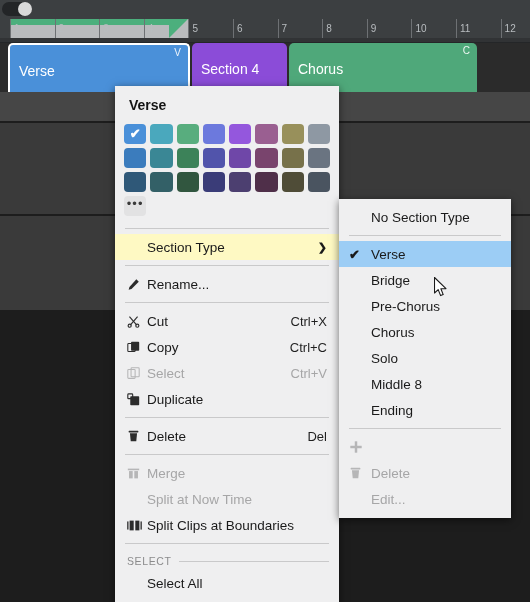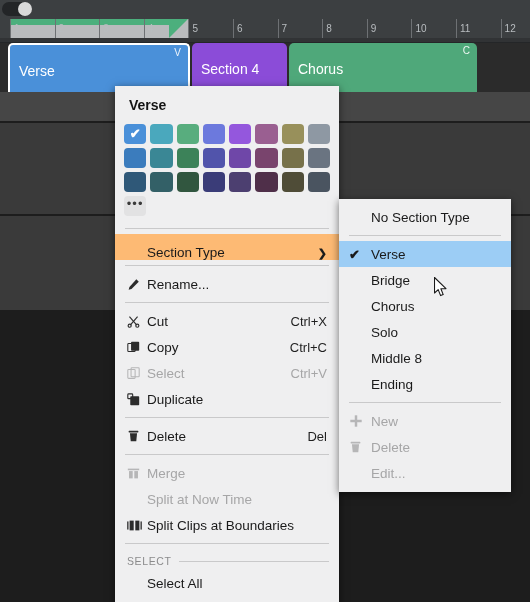--- a/index.html
+++ b/index.html
@@ -216,21 +216,21 @@
     width: 20px;
     flex: 0 0 20px;
     display: flex;
     align-items: center;
     justify-content: flex-start;
     color: #2c2c2c;
   }
   .mi .lbl { flex: 1 1 auto; white-space: nowrap; }
   .mi .accel { color: #1f1f1f; font-size: 13px; margin-left: 14px; text-align: right; }
   .mi .arrow { font-size: 11px; font-weight: bold; }
-  .mi.hl { background: #fdba74; align-items: flex-end; }
+  .mi.hl { background: #fef9c3; }
   .mi.disabled .lbl, .mi.disabled .accel { color: #a6a6a7; }
   .mi.disabled .ico { color: #b6b6b7; }
 
   .group-label {
     display: flex;
     align-items: center;
     padding: 6px 10px 3px 12px;
     gap: 8px;
   }
   .group-label .gtxt {
@@ -492,20 +492,24 @@
         <div class="smi hl">
           <span class="tick">✔</span>
           <span class="lbl">Verse</span>
         </div>
         <div class="smi">
           <span class="tick"></span>
           <span class="lbl">Bridge</span>
         </div>
         <div class="smi">
           <span class="tick"></span>
+          <span class="lbl">Pre-Chorus</span>
+        </div>
+        <div class="smi">
+          <span class="tick"></span>
           <span class="lbl">Chorus</span>
         </div>
         <div class="smi">
           <span class="tick"></span>
           <span class="lbl">Solo</span>
         </div>
         <div class="smi">
           <span class="tick"></span>
           <span class="lbl">Middle 8</span>
         </div>
@@ -514,21 +518,20 @@
           <span class="lbl">Ending</span>
         </div>
         <div class="sep"></div>
         <div class="smi disabled">
           <span class="ico">
             <svg width="14" height="14" viewBox="0 0 16 16">
               <rect x="6.6" y="1.5" width="2.8" height="13" fill="#b6b6b7"></rect>
               <rect x="1.5" y="6.6" width="13" height="2.8" fill="#b6b6b7"></rect>
             </svg>
           </span>
-          <span class="lbl">New</span>
         </div>
         <div class="smi disabled">
           <span class="ico">
             <svg width="13" height="14" viewBox="0 0 16 16">
               <rect x="2" y="1.5" width="12" height="2.2" rx="0.6" fill="#b6b6b7"></rect>
               <path d="M3.6 4.6 H12.4 L11.4 14.5 H4.6 Z" fill="#b6b6b7"></path>
             </svg>
           </span>
           <span class="lbl">Delete</span>
         </div>

